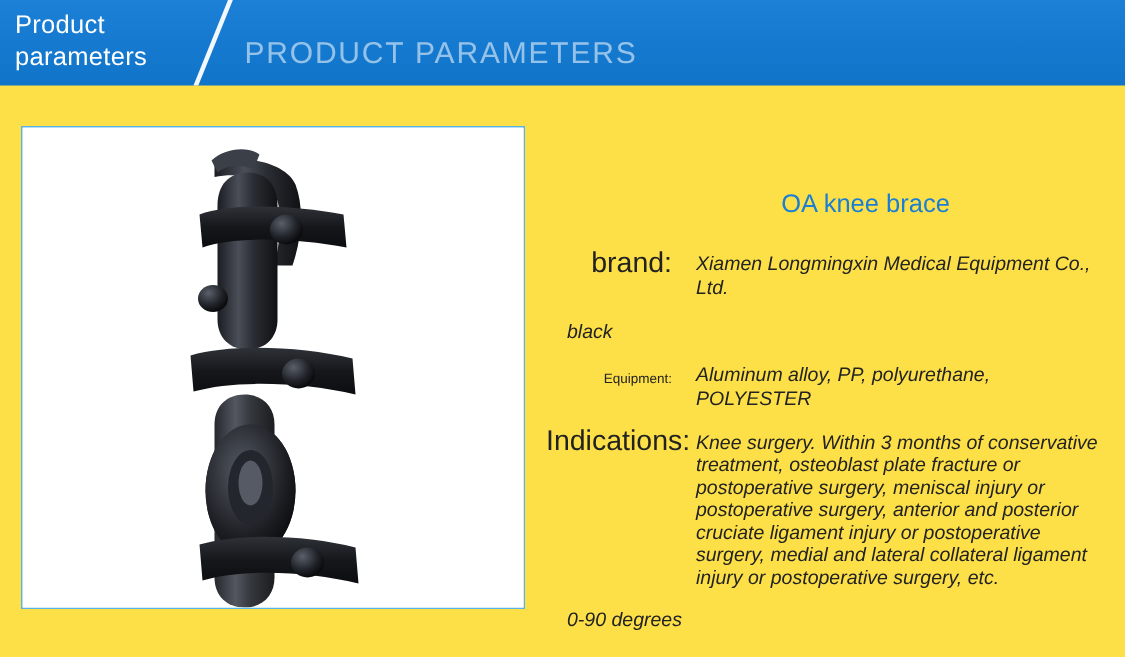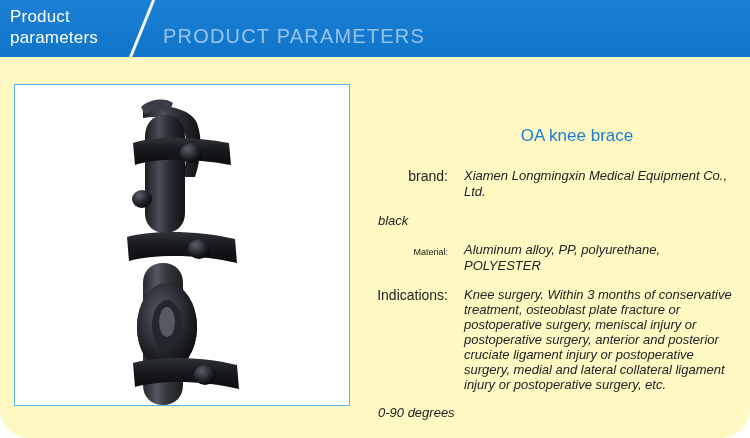--- a/index.html
+++ b/index.html
@@ -10,22 +10,21 @@
     width: 750px;
     height: 438px;
     background: #ffffff;
     font-family: "Liberation Sans", sans-serif;
     overflow: hidden;
   }
   .page {
     position: relative;
     width: 750px;
     height: 438px;
-    background: #fef9c3;
-    border-radius: 29px;
+    background: #fde047;
   }
 
   
   .header {
     position: absolute;
     left: 0;
     top: 0;
     width: 750px;
     height: 57px;
     background: #1a7fd4;
@@ -101,21 +100,21 @@
   .row {
     display: flex;
     margin-bottom: 13px;
   }
   .row-label {
     width: 92px;
     flex: 0 0 92px;
     text-align: right;
     padding-right: 8px;
     color: #222222;
-    font-size: 14px;
+    font-size: 19px;
     line-height: 16px;
     box-sizing: border-box;
   }
   .row-label.small {
     font-size: 9px;
     line-height: 16px;
     padding-top: 2px;
   }
   .row-value {
     flex: 1 1 auto;
@@ -221,21 +220,21 @@
     <div class="row">
       <div class="row-label">brand:</div>
       <div class="row-value">Xiamen Longmingxin Medical Equipment Co., Ltd.</div>
     </div>
 
     <div class="row">
       <div class="row-value indent">black</div>
     </div>
 
     <div class="row">
-      <div class="row-label small">Material:</div>
+      <div class="row-label small">Equipment:</div>
       <div class="row-value">Aluminum alloy, PP, polyurethane, POLYESTER</div>
     </div>
 
     <div class="row indications">
       <div class="row-label">Indications:</div>
       <div class="row-value">Knee surgery. Within 3 months of conservative treatment, osteoblast plate fracture or postoperative surgery, meniscal injury or postoperative surgery, anterior and posterior cruciate ligament injury or postoperative surgery, medial and lateral collateral ligament injury or postoperative surgery, etc.</div>
     </div>
 
     <div class="row">
       <div class="row-value indent">0-90 degrees</div>

